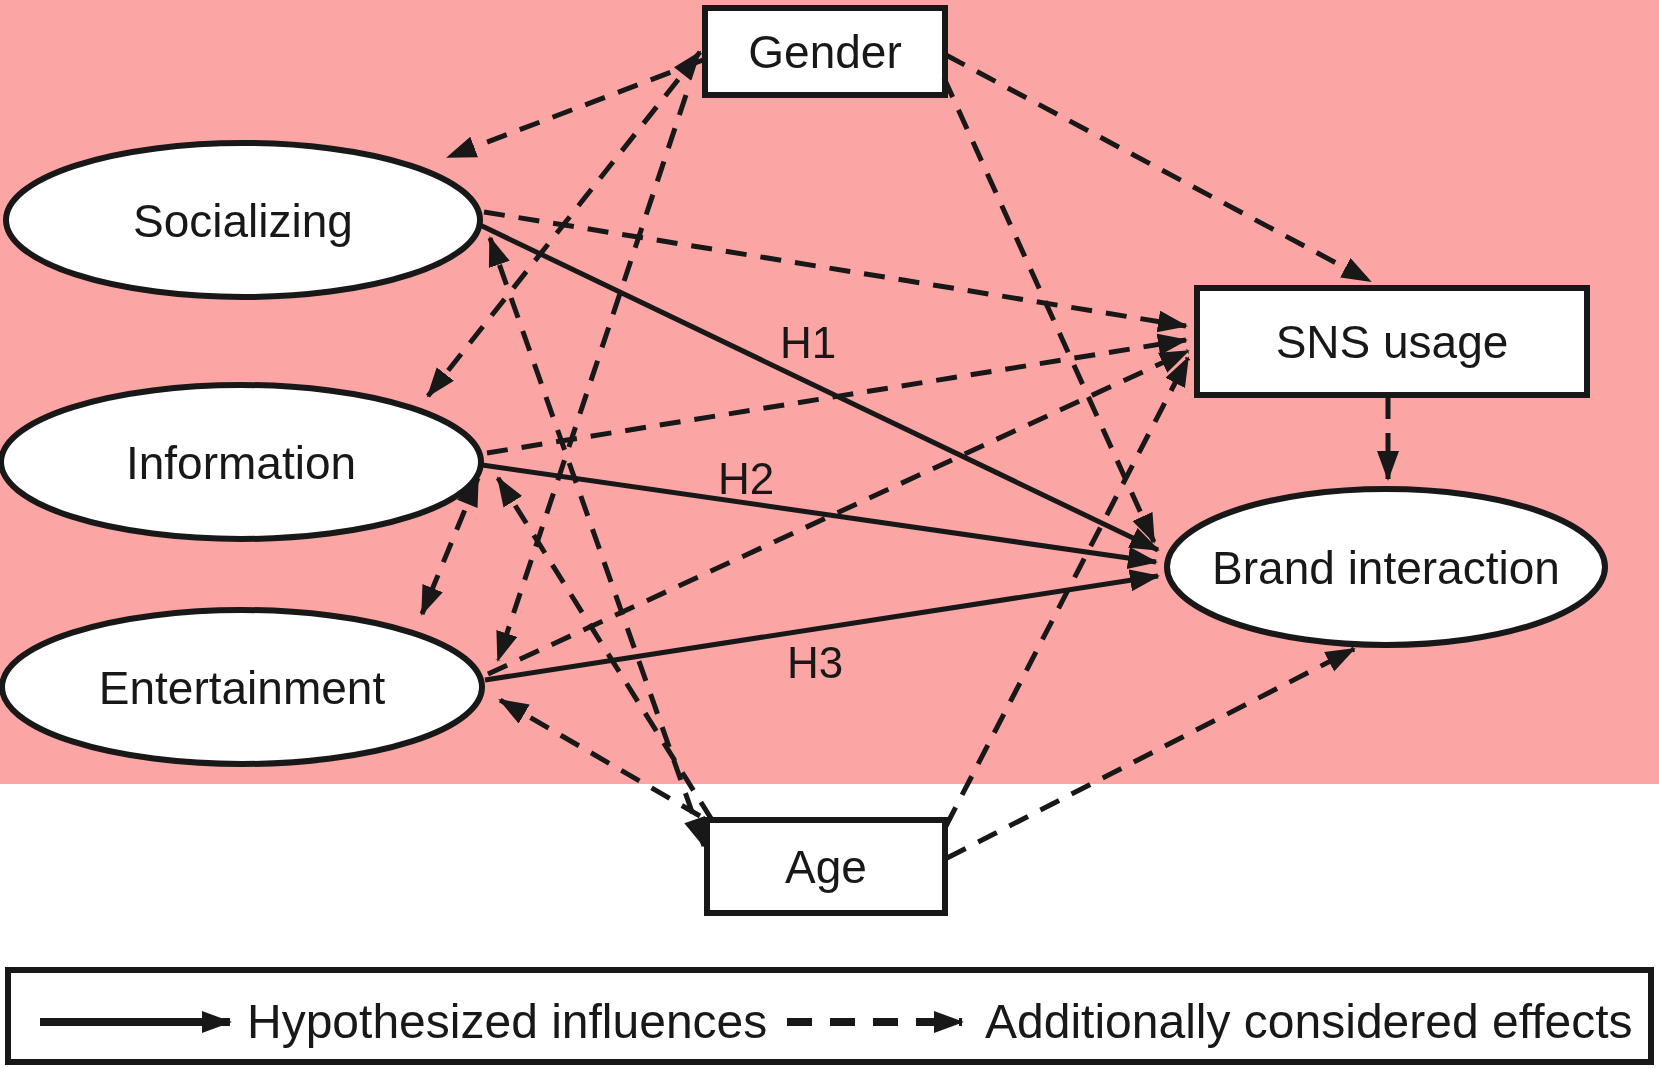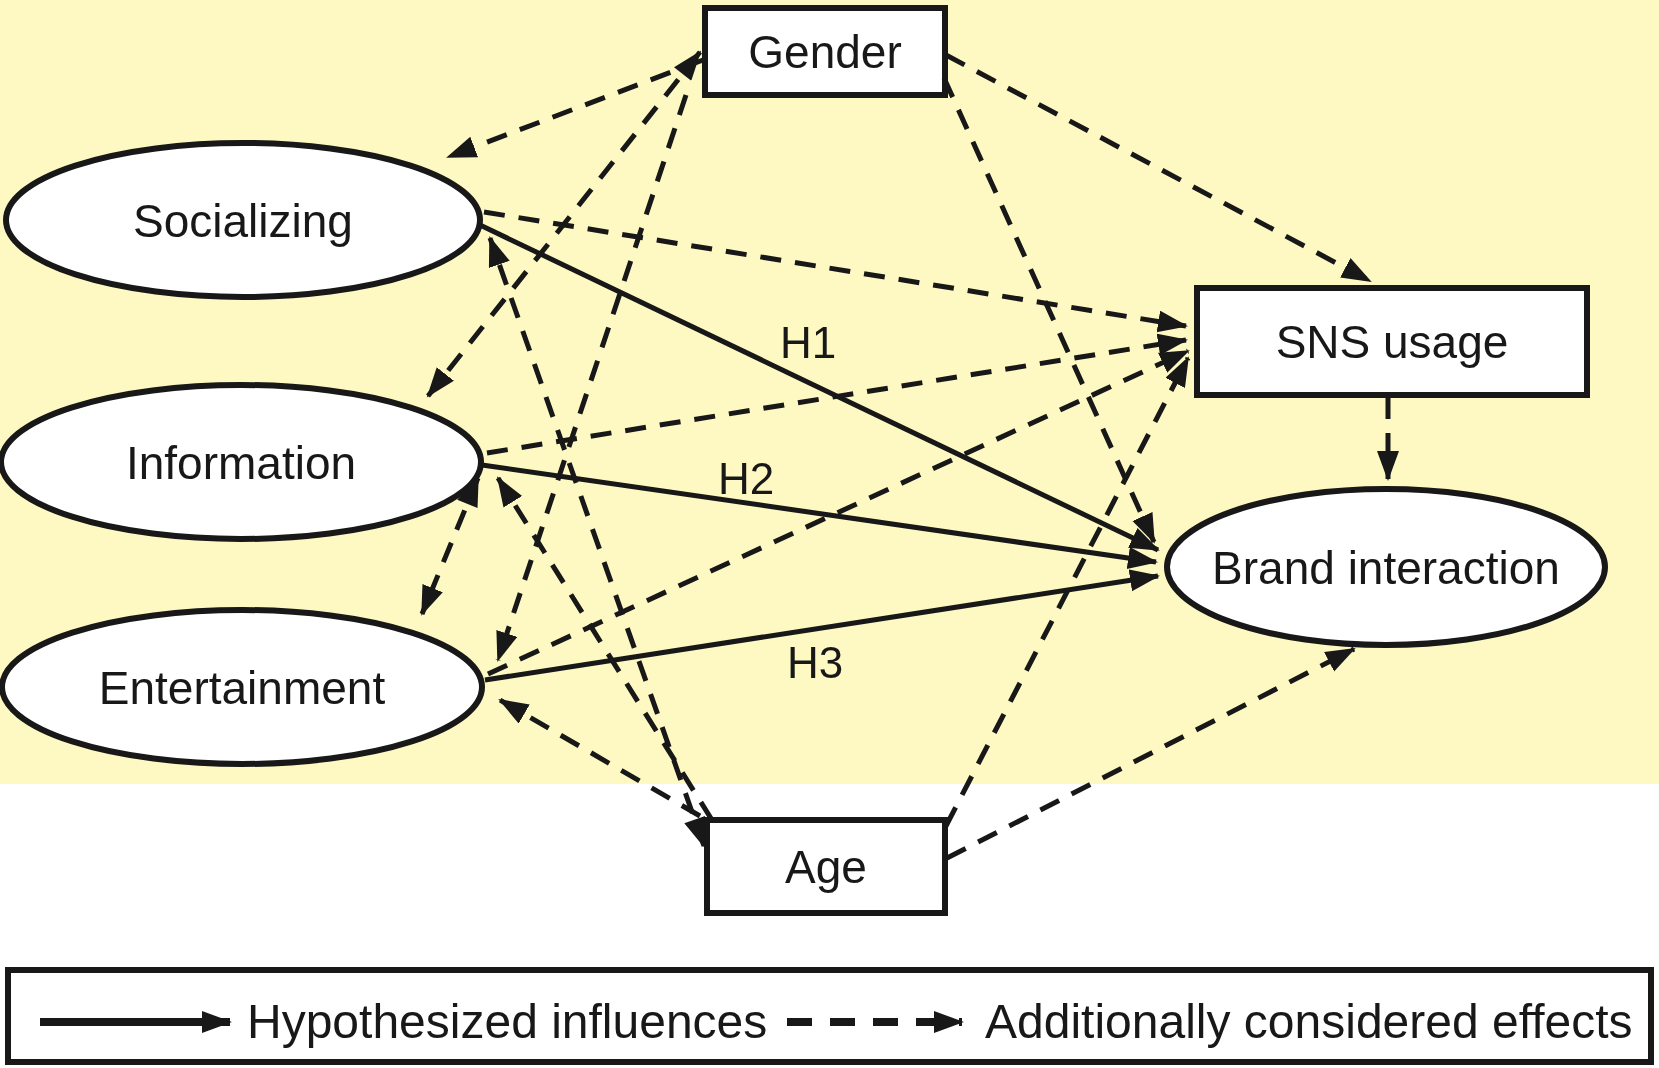--- a/index.html
+++ b/index.html
@@ -8,21 +8,21 @@
     background: #ffffff;
     width: 1659px;
     height: 1068px;
     overflow: hidden;
     font-family: "Liberation Sans", "DejaVu Sans", sans-serif;
   }
   #stage {
     position: relative;
     width: 1659px;
     height: 784px;
-    background: #fef9c3;
+    background: #fca5a5;
   }
   svg { display: block; color: var(--ink, #181818); }
 
   .node-shape {
     fill: #ffffff;
     stroke: currentColor;
     stroke-width: 6;
   }
   .node-label {
     fill: currentColor;

